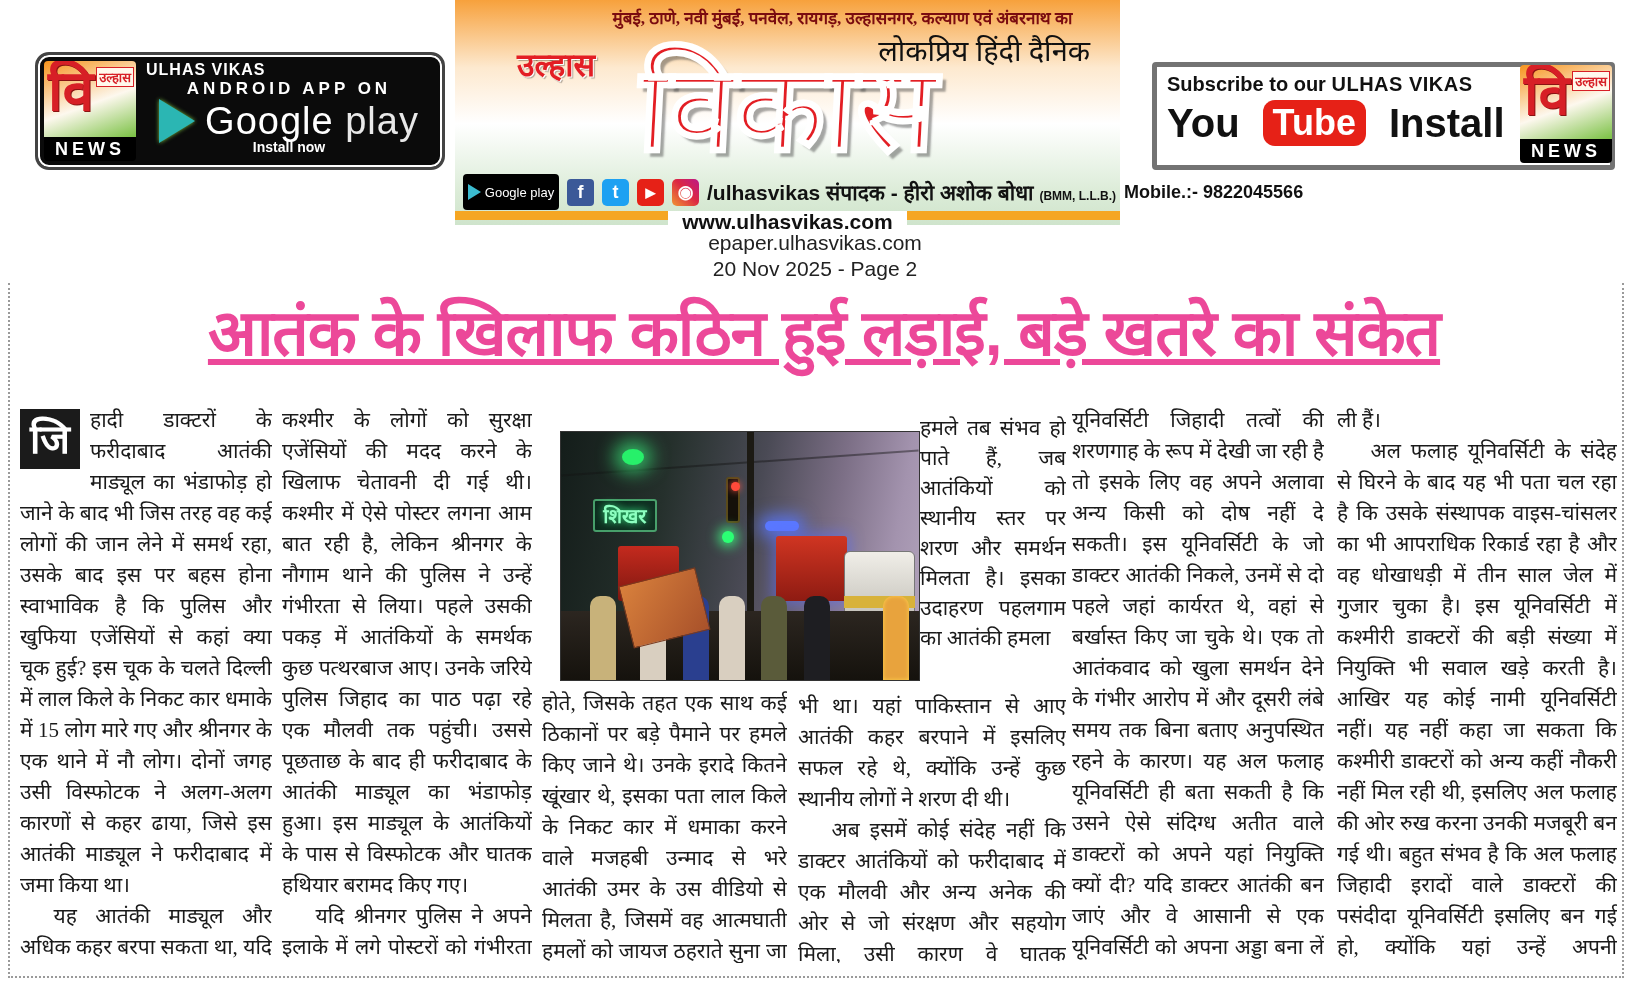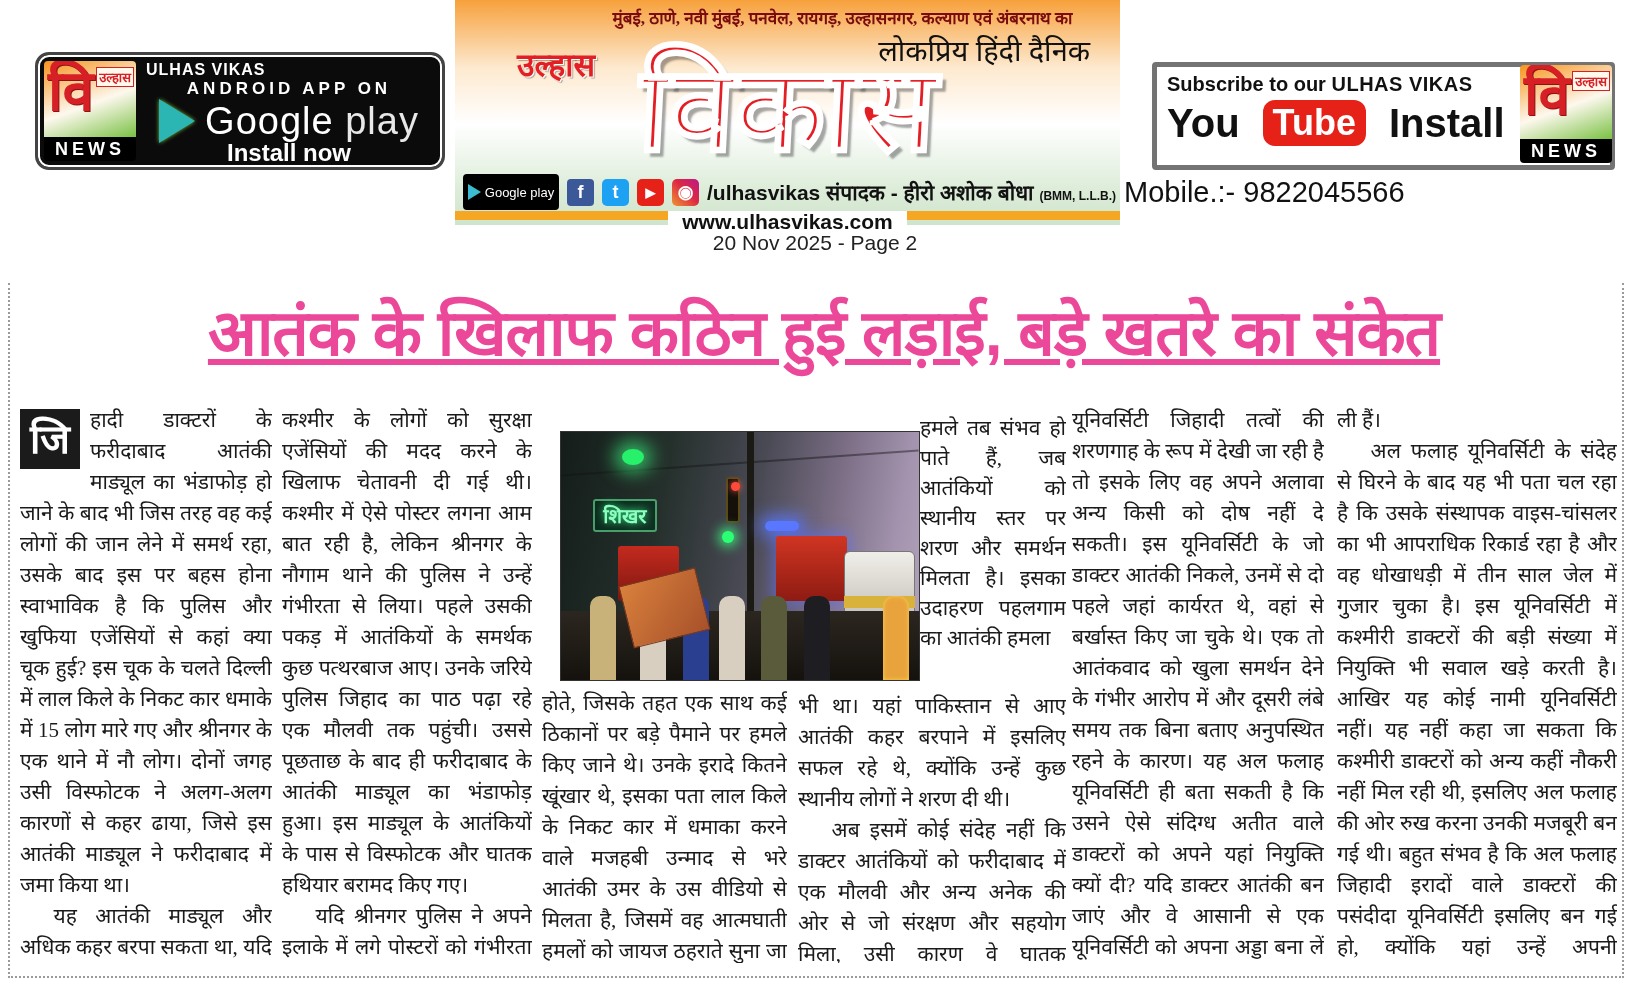--- a/index.html
+++ b/index.html
@@ -13,21 +13,21 @@
   .uv-logo .uv-vi { position:absolute; left:4px; top:2px; font-family:"Liberation Sans",sans-serif; font-weight:bold; font-size:56px; line-height:1; color:#d71f26; text-shadow:1px 1px 0 #8a1313; }
   .uv-logo .uv-ulhas { position:absolute; right:2px; top:6px; font-size:13px; font-weight:bold; color:#d71f26; border:1.5px solid #d71f26; background:#fff8ec; padding:0 2px; }
   .uv-logo .uv-news { height:24px; background:#000; color:#fff; font-family:"Liberation Sans",sans-serif; font-weight:bold; font-size:18px; letter-spacing:4px; text-align:center; line-height:24px; }
   #app-banner .app-right { flex:1; color:#fff; font-family:"Liberation Sans",sans-serif; position:relative; height:100%; }
   .app-brand { font-size:16px; font-weight:bold; letter-spacing:1px; }
   .app-line1 { font-size:17px; font-weight:bold; letter-spacing:4px; text-align:center; margin-top:0; }
   .gp-row { display:flex; align-items:center; justify-content:center; gap:10px; }
   .gp-tri { width:0; height:0; border-top:22px solid transparent; border-bottom:22px solid transparent; border-left:36px solid #2bb6b3; filter:drop-shadow(0 0 2px #7ac143); }
   .gp-text { font-size:38px; color:#fff; letter-spacing:1px; }
   .gp-text .play { color:#e8e8e8; }
-  .app-cta { font-size:24px; font-weight:bold; text-align:center; margin-top:-4px; }
+  .app-cta { font-size:14px; font-weight:bold; text-align:center; margin-top:-4px; }
 
   #yt-banner { left:1152px; top:62px; width:463px; height:108px; background:#fff; border:5px solid #737373; border-radius:4px; display:flex; align-items:stretch; }
   .yt-left { flex:1; padding:6px 4px 4px 10px; font-family:"Liberation Sans",sans-serif; }
   .yt-line1 { font-size:20px; font-weight:bold; color:#111; white-space:nowrap; }
   .yt-line1 .uvb { font-weight:900; letter-spacing:0.5px; }
   .yt-line2 { display:flex; align-items:center; gap:23px; margin-top:4px; }
   .yt-you, .yt-channel { font-size:40px; font-weight:900; color:#111; }
   .yt-tube { font-size:36px; font-weight:900; color:#fff; background:#e62117; border-radius:12px; padding:2px 10px; }
   .yt-logo { width:92px; margin:-2px -2px -2px 0; }
 
@@ -40,21 +40,21 @@
   .mh-strip { position:absolute; left:0; bottom:12px; width:100%; height:42px; display:flex; align-items:center; gap:8px; padding:0 8px; }
   .mini-gp { width:96px; height:36px; background:#000; border-radius:4px; color:#fff; font-family:"Liberation Sans",sans-serif; display:flex; align-items:center; justify-content:center; gap:4px; font-size:13px; flex-shrink:0; }
   .mini-gp .gp-tri2 { width:0; height:0; border-top:8px solid transparent; border-bottom:8px solid transparent; border-left:13px solid #3bbcd0; }
   .soc { width:27px; height:27px; border-radius:5px; display:flex; align-items:center; justify-content:center; color:#fff; font-family:"Liberation Sans",sans-serif; font-weight:bold; font-size:18px; flex-shrink:0; }
   .soc.fb { background:#3b5998; border-radius:4px; }
   .soc.tw { background:#1da1f2; }
   .soc.ytb { background:#e62117; font-size:13px; }
   .soc.ig { background:linear-gradient(45deg,#f09433,#dc2743 55%,#bc1888); }
   .handle-line { font-family:"Liberation Sans",sans-serif; font-size:21px; font-weight:bold; color:#111; white-space:nowrap; }
   .handle-line .deg { font-size:12px; }
-  .mh-mobile { margin-left:auto; font-family:"Liberation Sans",sans-serif; font-size:29px; font-weight:normal; color:#111; white-space:nowrap; }
+  .mh-mobile { margin-left:auto; font-family:"Liberation Sans",sans-serif; font-size:18px; font-weight:bold; color:#111; white-space:nowrap; }
   .web-bar { position:absolute; left:0; bottom:0; width:100%; height:14px; display:flex; align-items:flex-start; }
   .web-bar .bar { flex:1; height:9px; background:#f5a623; }
   .web-chip { font-family:"Liberation Sans",sans-serif; font-size:21px; font-weight:bold; color:#111; background:#fff; padding:0 14px; line-height:22px; }
 
   
   #page-info { left:0; top:230px; width:100%; text-align:center; font-family:"Liberation Sans",sans-serif; font-size:21px; color:#222; line-height:26px; }
 
   
   #article { left:8px; top:283px; width:1616px; height:695px; border-left:2px dotted #9a9a9a; border-right:2px dotted #9a9a9a; border-bottom:2px dotted #9a9a9a; }
   #headline { position:absolute; top:4px; left:8px; width:100%; text-align:center; font-family:"Liberation Sans",sans-serif; font-size:64px; font-weight:900; color:#ec4899; letter-spacing:-1px; white-space:nowrap;text-decoration:underline; }
@@ -150,20 +150,21 @@
   <div class="uv-logo yt-logo">
     <div class="uv-art">
       <span class="uv-vi">वि</span>
       <span class="uv-ulhas">उल्हास</span>
     </div>
     <div class="uv-news">NEWS</div>
   </div>
 </div>
 
 <div class="abs" id="page-info">
+  <div>epaper.ulhasvikas.com</div>
   <div>20 Nov 2025 - Page 2</div>
 </div>
 
 <div class="abs" id="article">
   <div id="headline">आतंक के खिलाफ कठिन हुई लड़ाई, बड़े खतरे का संकेत</div>
 
   <div class="col" id="col1">
     <p><span class="dropcap">जि</span><span>हादी डाक्टरों के फरीदाबाद आतंकी माड्यूल का भंडाफोड़ हो जाने के बाद भी जिस तरह वह कई लोगों की जान लेने में समर्थ रहा, उसके बाद इस पर बहस होना स्वाभाविक है कि पुलिस और खुफिया एजेंसियों से कहां क्या चूक हुई? इस चूक के चलते दिल्ली में लाल किले के निकट कार धमाके में 15 लोग मारे गए और श्रीनगर के एक थाने में नौ लोग। दोनों जगह उसी विस्फोटक ने अलग-अलग कारणों से कहर ढाया, जिसे इस आतंकी माड्यूल ने फरीदाबाद में जमा किया था।</span></p>
     <p class="ind">यह आतंकी माड्यूल और अधिक कहर बरपा सकता था, यदि श्रीनगर पुलिस ने शहर में जैश-ए-मोहम्मद के समर्थकों की ओर से लगाए पोस्टरों को गंभीरता से नहीं लिया होता। इन पोस्टरों के जरिये</p>
   </div>

